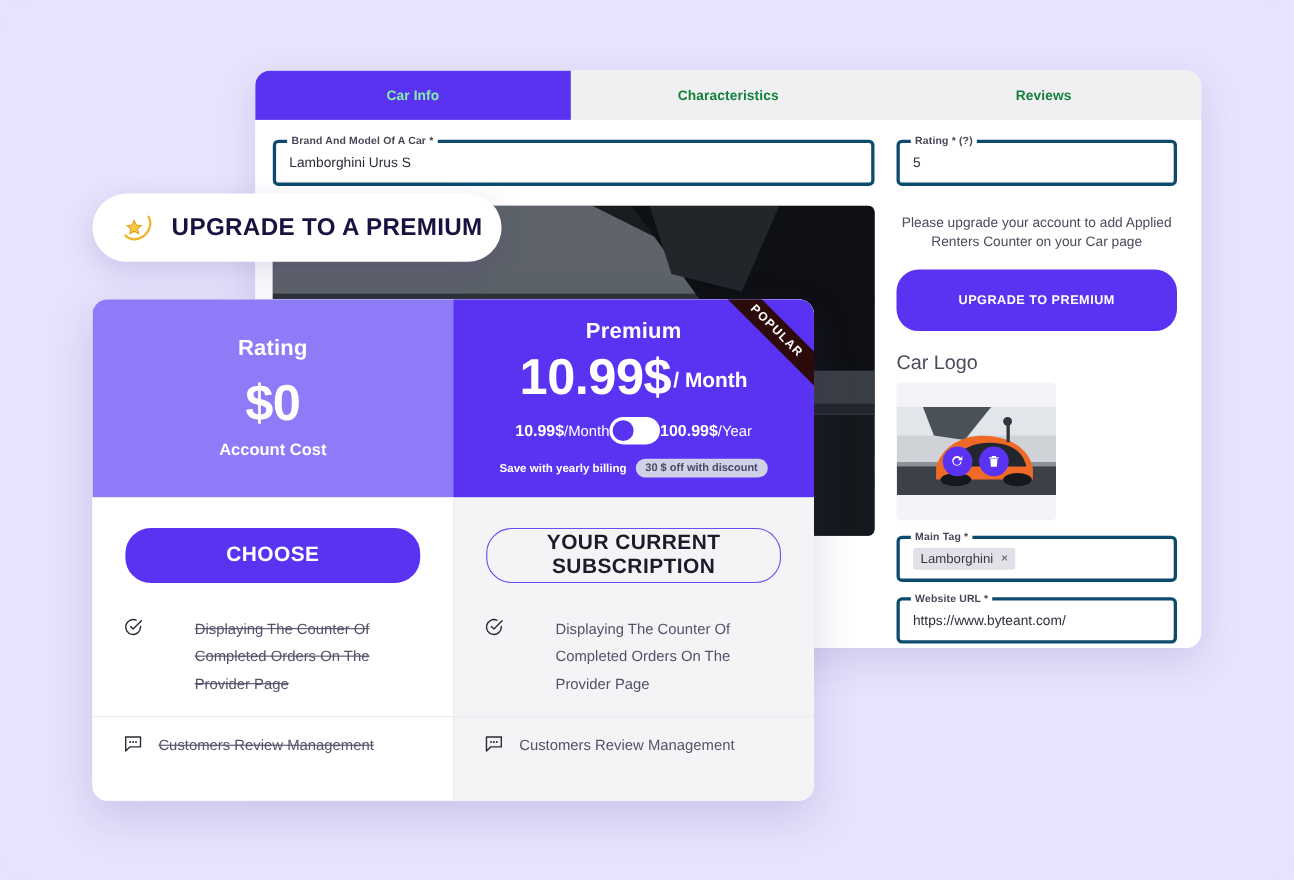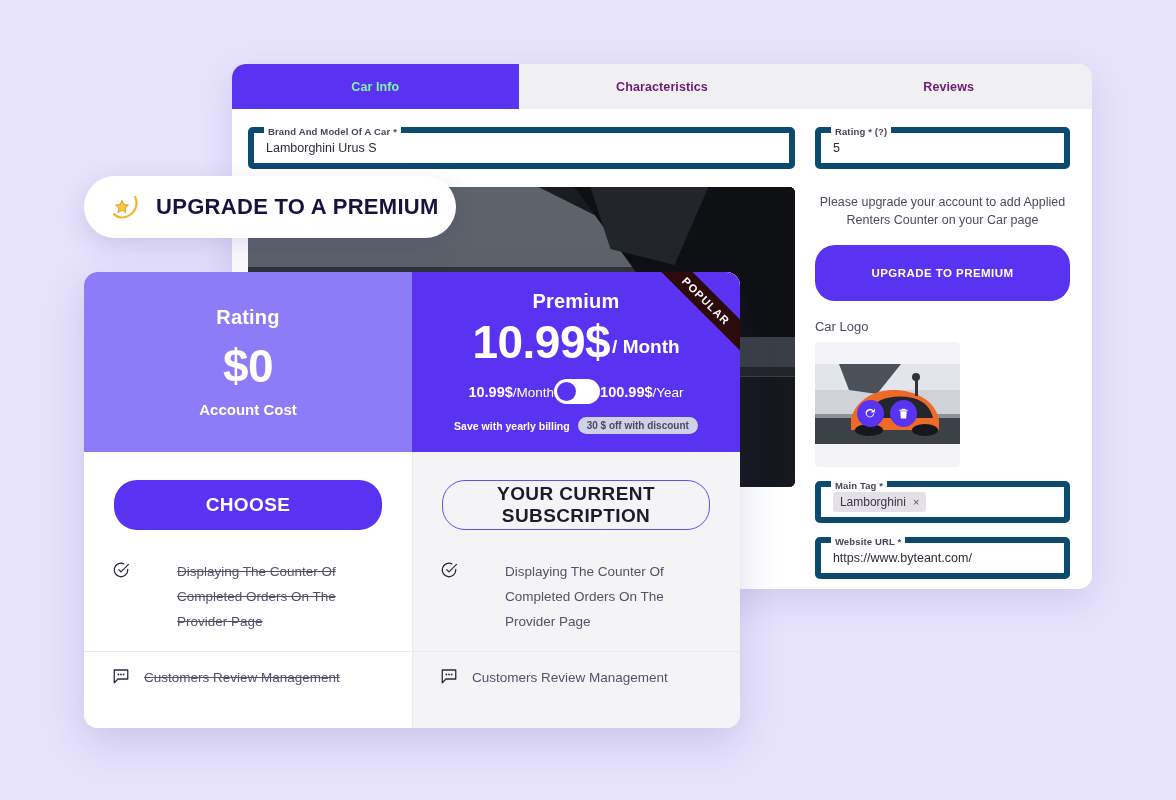--- a/index.html
+++ b/index.html
@@ -40,21 +40,21 @@
     height: 45px;
     background: #f0eff1;
   }
   .tab {
     flex: 1;
     display: flex;
     align-items: center;
     justify-content: center;
     font-size: 12.5px;
     font-weight: bold;
-    color: #701a75;
+    color: #15803d;
     letter-spacing: .1px;
     cursor: pointer;
     background: #f0eff1;
   }
   .tab.active {
     background: #5a33f2;
     color: #86efac;
     border-top-left-radius: 12px;
   }
 
@@ -66,21 +66,21 @@
     padding: 18px 22px 0 16px;
     display: flex;
     gap: 20px;
   }
   .col-left  { width: 566px; position: relative; }
   .col-right { width: 264px; position: relative; }
 
   
   .field {
     position: relative;
-    border: 6px solid #0c4a6e;
+    border: 3px solid #0c4a6e;
     border-radius: 5px;
     height: 42px;
     padding: 0 12px;
     display: flex;
     align-items: center;
     background: #fff;
   }
   .field-label {
     position: absolute;
     top: -7px;
@@ -125,21 +125,21 @@
     border-radius: 20px;
     background: #5a33f2;
     color: #fff;
     font-size: 11.5px;
     font-weight: bold;
     letter-spacing: .45px;
     cursor: pointer;
   }
   .car-logo-label {
     margin-top: 18px;
-    font-size: 13px;
+    font-size: 18px;
     color: #4f4a5e;
   }
   .logo-box {
     margin-top: 8px;
     width: 145px;
     height: 125px;
     background: #f4f3f7;
     border-radius: 4px;
     position: relative;
     overflow: hidden;

